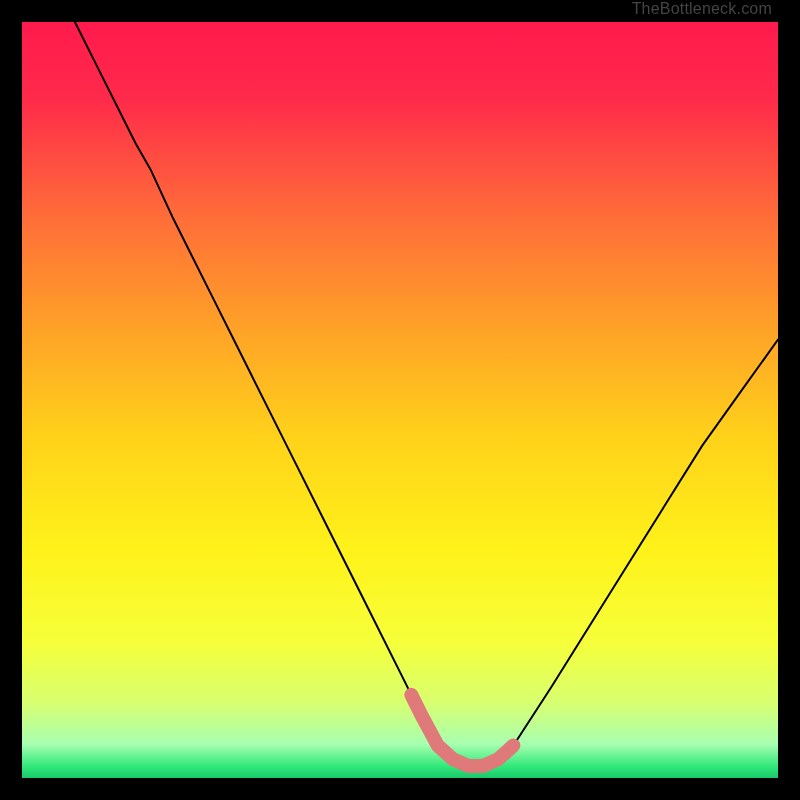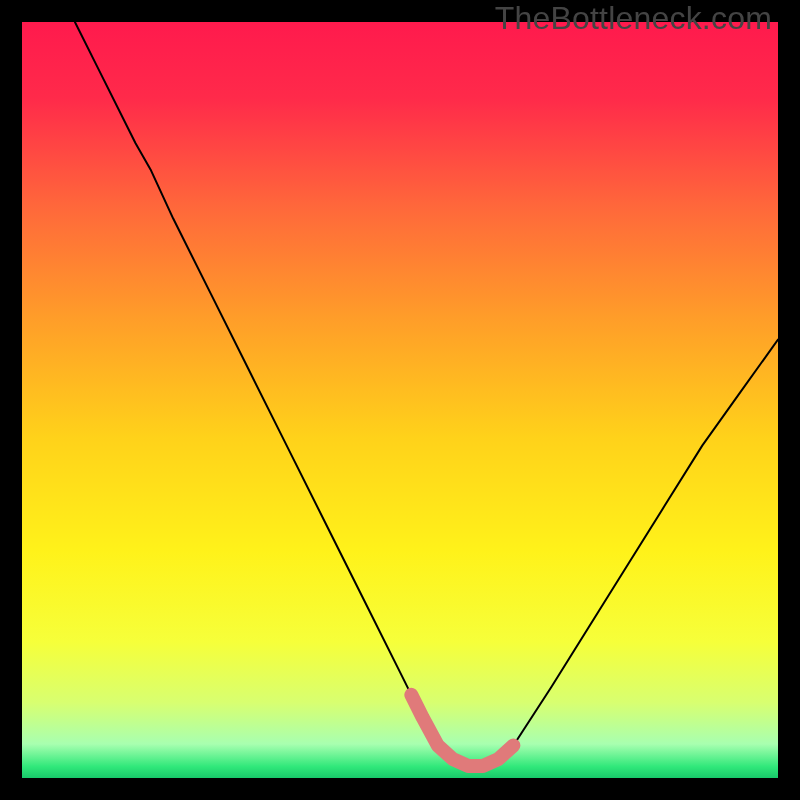--- a/index.html
+++ b/index.html
@@ -24,21 +24,21 @@
     top: 22px;
     width: 756px;
     height: 756px;
   }
   .watermark {
     position: absolute;
     top: 0px;
     right: 28px;
     color: #444;
     font-family: Arial, Helvetica, sans-serif;
-    font-size: 32px;
+    font-size: 16px;
     font-weight: 500;
     letter-spacing: 0.2px;
     user-select: none;
   }
   svg {
     display: block;
   }
 </style>
 </head>
 <body>

